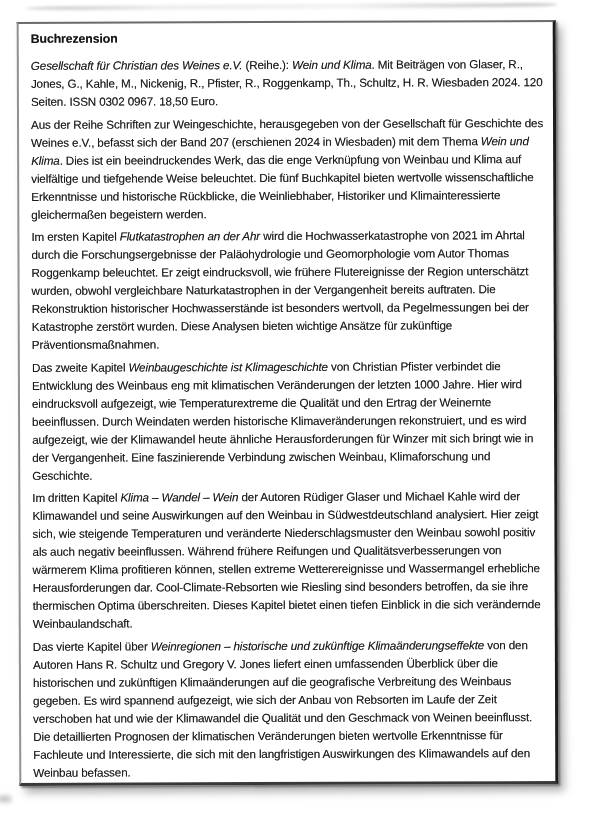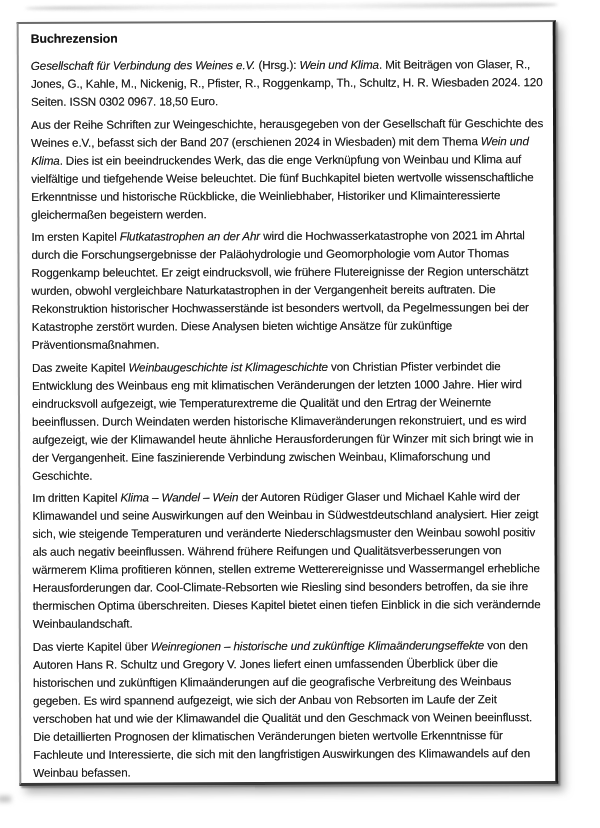--- a/index.html
+++ b/index.html
@@ -87,20 +87,20 @@
 </style>
 </head>
 <body>
 
 <div class="artifact-top"></div>
 <div class="artifact-corner"></div>
 
 <div class="page">
   <div class="heading">Buchrezension</div>
   <div class="doc-body" id="doc-body">
-      <p><span class="it">Gesellschaft für Verbindung des Weines e.V.</span><span> (Hrsg.): </span><span class="it">Wein und Klima</span><span>. Mit Beiträgen von Glaser, R., Jones, G., Kahle, M., Nickenig, R., Pfister, R., Roggenkamp, Th., Schultz, H. R. Wiesbaden 2024. 120 Seiten. ISSN 0302 0967. 18,50 Euro.</span></p>
+      <p><span class="it">Gesellschaft für Christian des Weines e.V.</span><span> (Reihe.): </span><span class="it">Wein und Klima</span><span>. Mit Beiträgen von Glaser, R., Jones, G., Kahle, M., Nickenig, R., Pfister, R., Roggenkamp, Th., Schultz, H. R. Wiesbaden 2024. 120 Seiten. ISSN 0302 0967. 18,50 Euro.</span></p>
       <p><span>Aus der Reihe Schriften zur Weingeschichte, herausgegeben von der Gesellschaft für Geschichte des Weines e.V., befasst sich der Band 207 (erschienen 2024 in Wiesbaden) mit dem Thema </span><span class="it">Wein und Klima</span><span>. Dies ist ein beeindruckendes Werk, das die enge Verknüpfung von Weinbau und Klima auf vielfältige und tiefgehende Weise beleuchtet. Die fünf Buchkapitel bieten wertvolle wissenschaftliche Erkenntnisse und historische Rückblicke, die Weinliebhaber, Historiker und Klimainteressierte gleichermaßen begeistern werden.</span></p>
       <p><span>Im ersten Kapitel </span><span class="it">Flutkatastrophen an der Ahr</span><span> wird die Hochwasserkatastrophe von 2021 im Ahrtal durch die Forschungsergebnisse der Paläohydrologie und Geomorphologie vom Autor Thomas Roggenkamp beleuchtet. Er zeigt eindrucksvoll, wie frühere Flutereignisse der Region unterschätzt wurden, obwohl vergleichbare Naturkatastrophen in der Vergangenheit bereits auftraten. Die Rekonstruktion historischer Hochwasserstände ist besonders wertvoll, da Pegelmessungen bei der Katastrophe zerstört wurden. Diese Analysen bieten wichtige Ansätze für zukünftige Präventionsmaßnahmen.</span></p>
       <p><span>Das zweite Kapitel </span><span class="it">Weinbaugeschichte ist Klimageschichte</span><span> von Christian Pfister verbindet die Entwicklung des Weinbaus eng mit klimatischen Veränderungen der letzten 1000 Jahre. Hier wird eindrucksvoll aufgezeigt, wie Temperaturextreme die Qualität und den Ertrag der Weinernte beeinflussen. Durch Weindaten werden historische Klimaveränderungen rekonstruiert, und es wird aufgezeigt, wie der Klimawandel heute ähnliche Herausforderungen für Winzer mit sich bringt wie in der Vergangenheit. Eine faszinierende Verbindung zwischen Weinbau, Klimaforschung und Geschichte.</span></p>
       <p><span>Im dritten Kapitel </span><span class="it">Klima – Wandel – Wein</span><span> der Autoren Rüdiger Glaser und Michael Kahle wird der Klimawandel und seine Auswirkungen auf den Weinbau in Südwestdeutschland analysiert. Hier zeigt sich, wie steigende Temperaturen und veränderte Niederschlagsmuster den Weinbau sowohl positiv als auch negativ beeinflussen. Während frühere Reifungen und Qualitätsverbesserungen von wärmerem Klima profitieren können, stellen extreme Wetterereignisse und Wassermangel erhebliche Herausforderungen dar. Cool-Climate-Rebsorten wie Riesling sind besonders betroffen, da sie ihre thermischen Optima überschreiten. Dieses Kapitel bietet einen tiefen Einblick in die sich verändernde Weinbaulandschaft.</span></p>
       <p><span>Das vierte Kapitel über </span><span class="it">Weinregionen – historische und zukünftige Klimaänderungseffekte</span><span> von den Autoren Hans R. Schultz und Gregory V. Jones liefert einen umfassenden Überblick über die historischen und zukünftigen Klimaänderungen auf die geografische Verbreitung des Weinbaus gegeben. Es wird spannend aufgezeigt, wie sich der Anbau von Rebsorten im Laufe der Zeit verschoben hat und wie der Klimawandel die Qualität und den Geschmack von Weinen beeinflusst. Die detaillierten Prognosen der klimatischen Veränderungen bieten wertvolle Erkenntnisse für Fachleute und Interessierte, die sich mit den langfristigen Auswirkungen des Klimawandels auf den Weinbau befassen.</span></p>
     </div>
 </div>
 
 </body></html>

